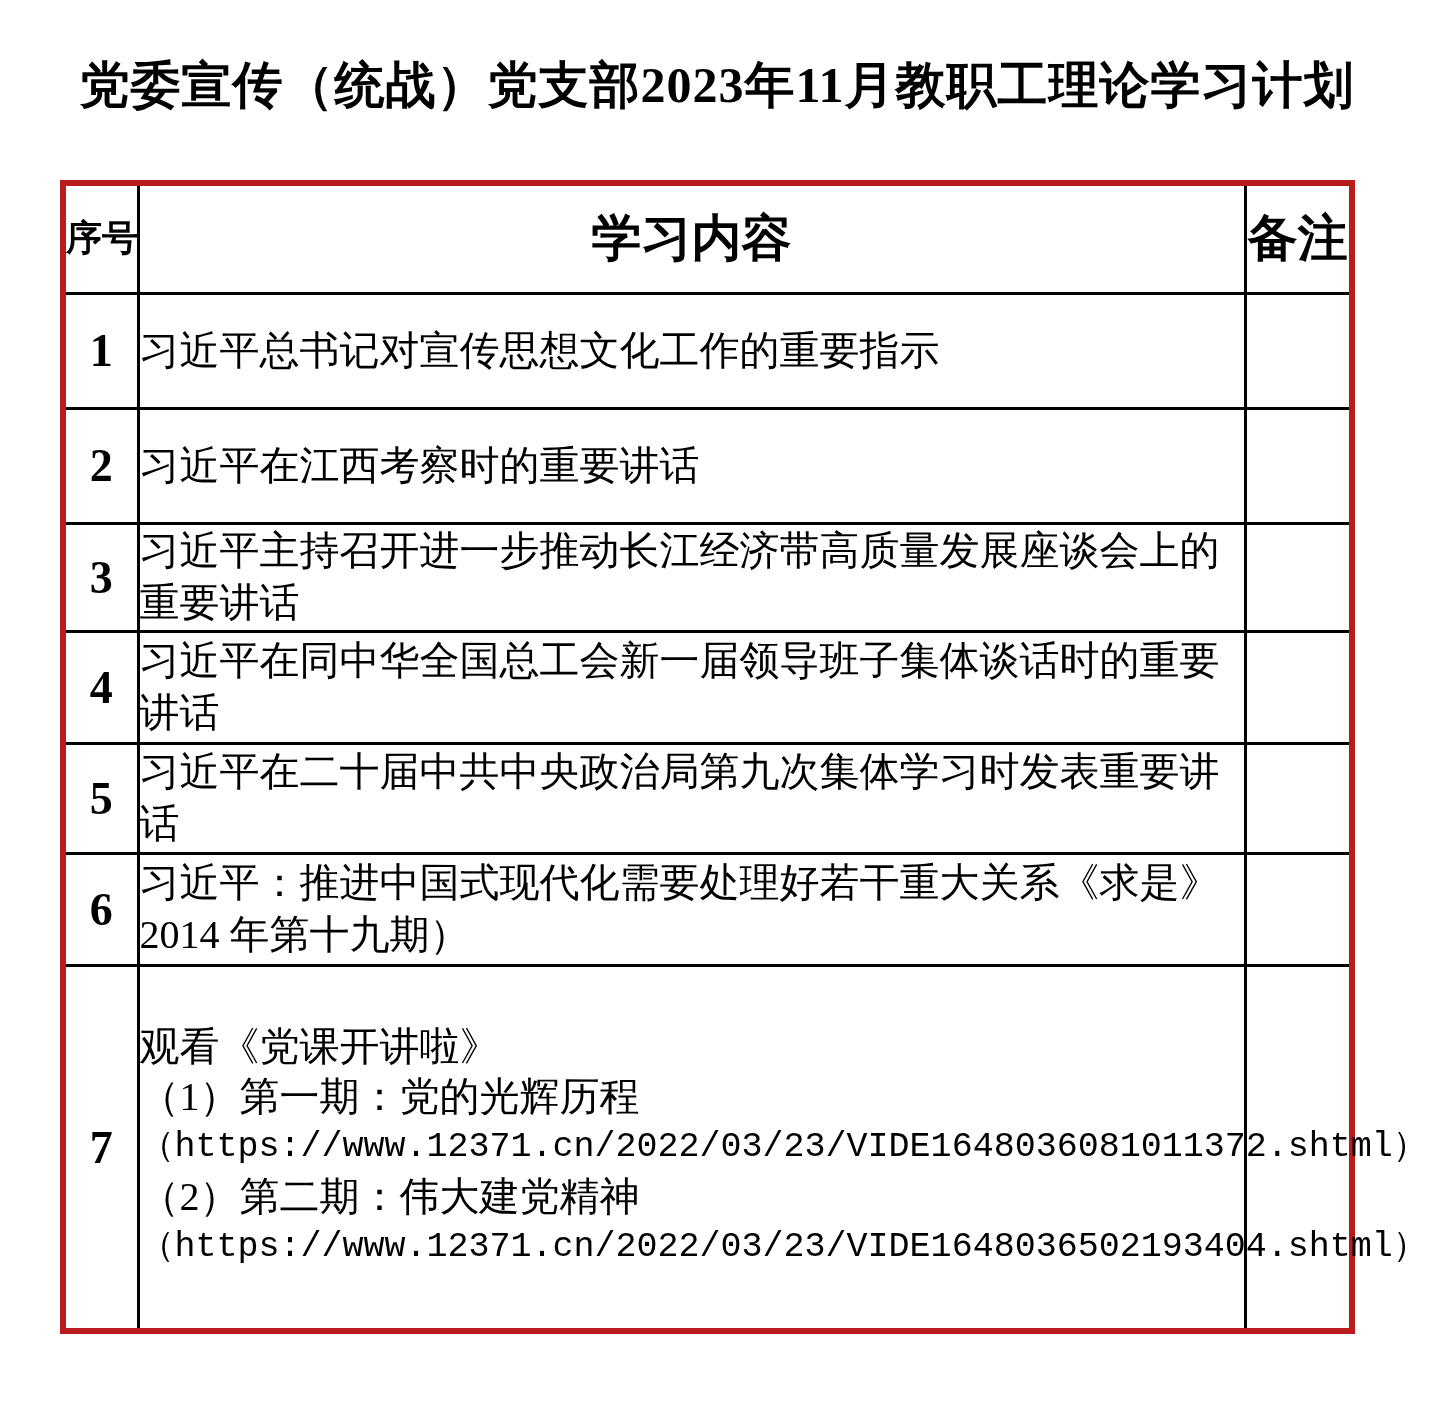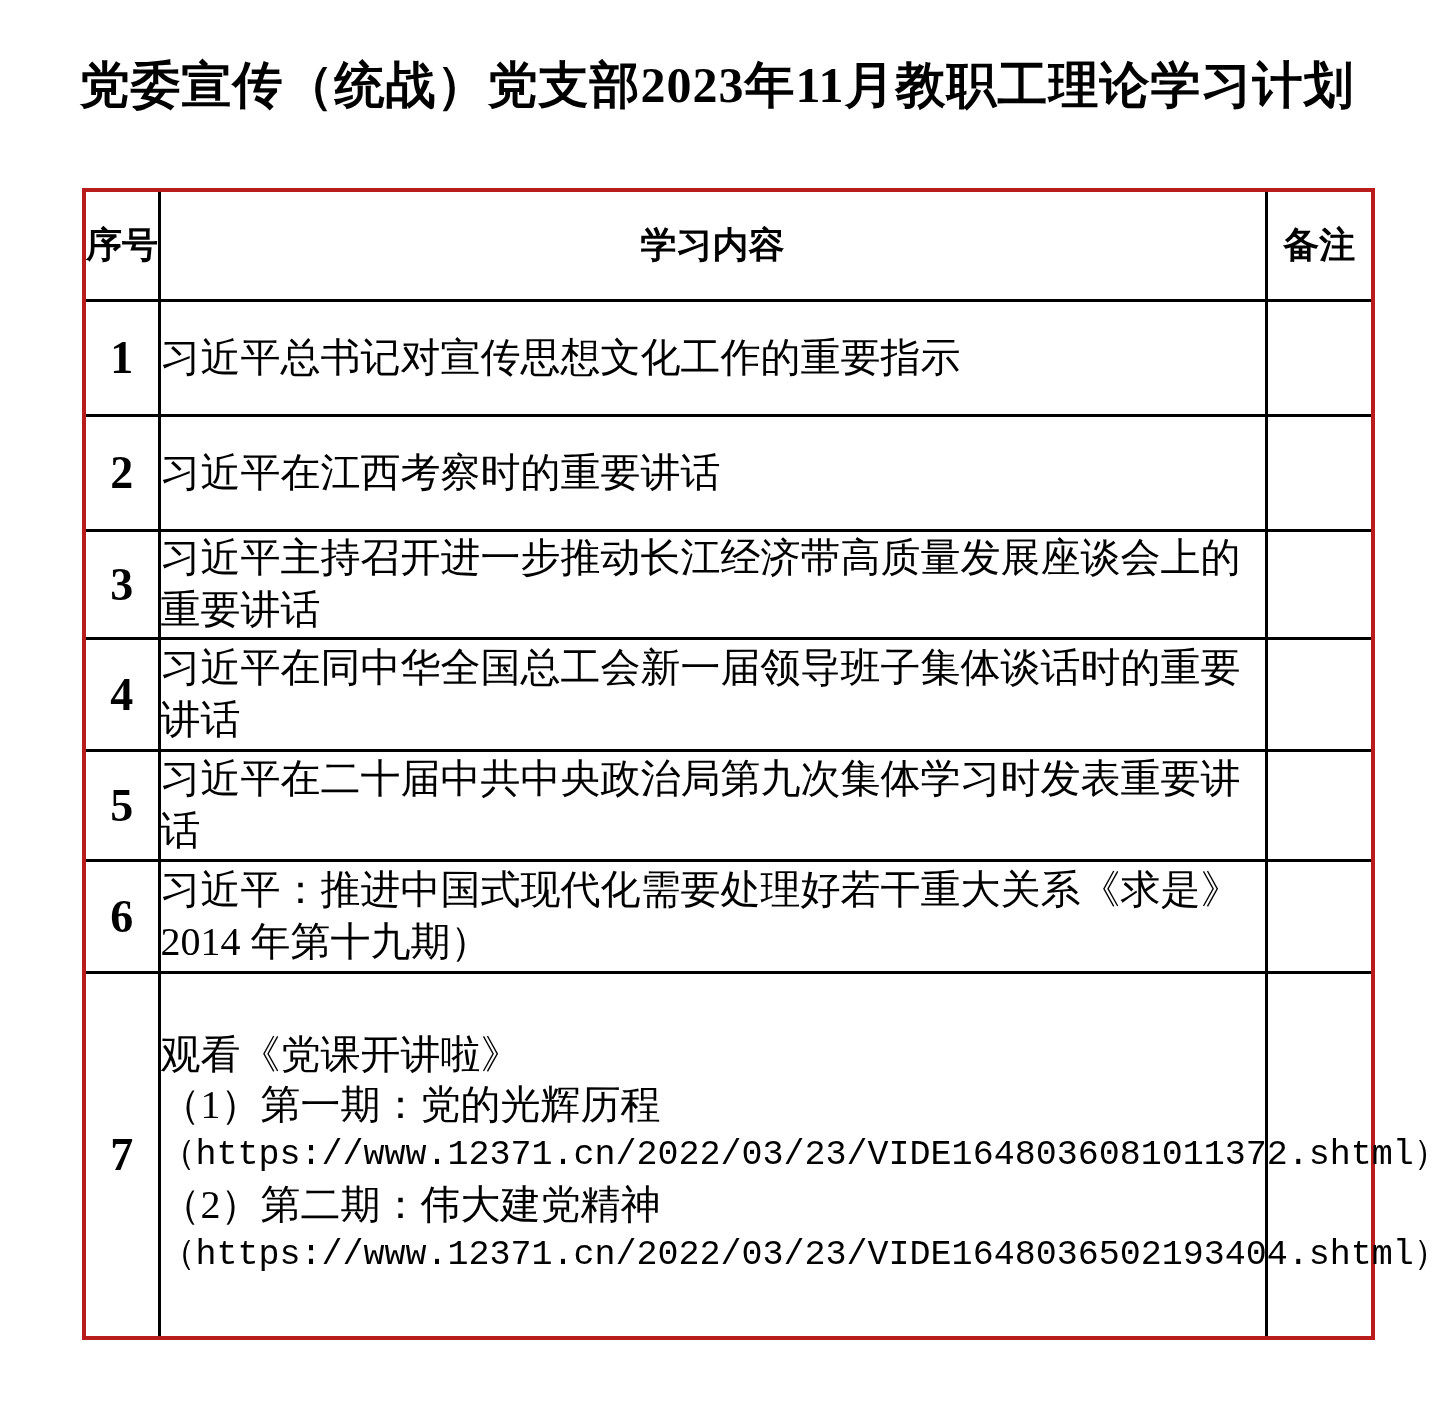--- a/index.html
+++ b/index.html
@@ -24,26 +24,25 @@
     margin: 0;
     text-align: center;
     font-size: 50px;
     font-weight: bold;
     letter-spacing: 1px;
     white-space: nowrap;
   }
   table.plan {
     position: absolute;
     top: 180px;
-    left: 82px;
+    left: 60px;
     width: 1289px;
     table-layout: fixed;
     border-collapse: collapse;
-    border: 4px solid #b91c1c;
-    margin-top: 8px;
+    border: 6px solid #b91c1c;
   }
   table.plan th,
   table.plan td {
     border: 3px solid #000000;
     padding: 0;
     vertical-align: middle;
     color: #000000;
   }
   tr.header-row { height: 110px; }
   tr.row-1 { height: 115px; }
@@ -53,21 +52,21 @@
   tr.row-5 { height: 110px; }
   tr.row-6 { height: 112px; }
   tr.row-7 { height: 366px; }
   th.h-num {
     font-size: 36px;
     font-weight: bold;
     text-align: center;
     white-space: nowrap;
   }
   th.h-content, th.h-remark {
-    font-size: 36px;
+    font-size: 50px;
     font-weight: bold;
     text-align: center;
   }
   td.c-num {
     font-size: 46px;
     font-weight: bold;
     text-align: center;
   }
   td.c-content {
     font-size: 40px;

